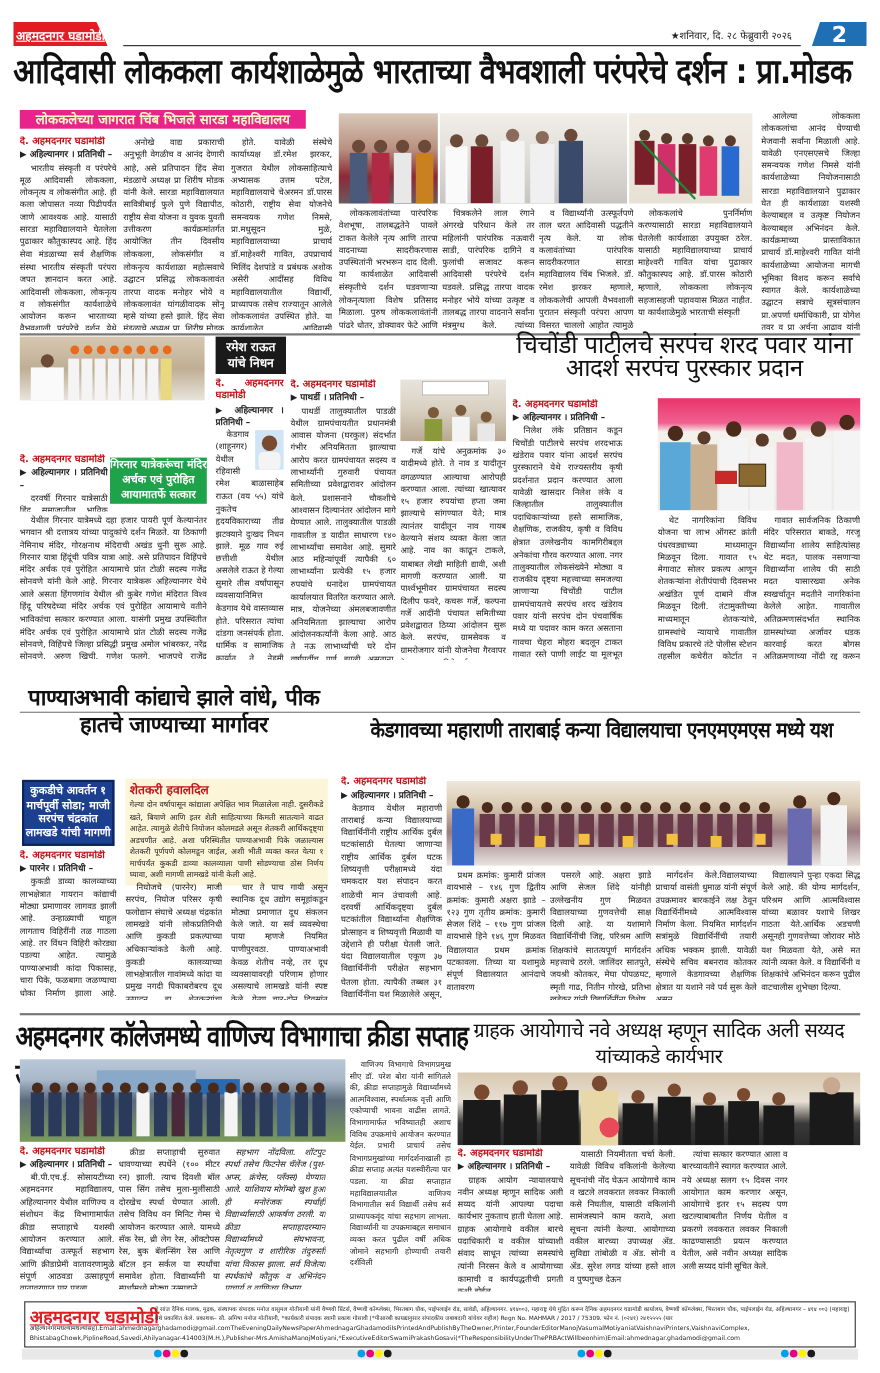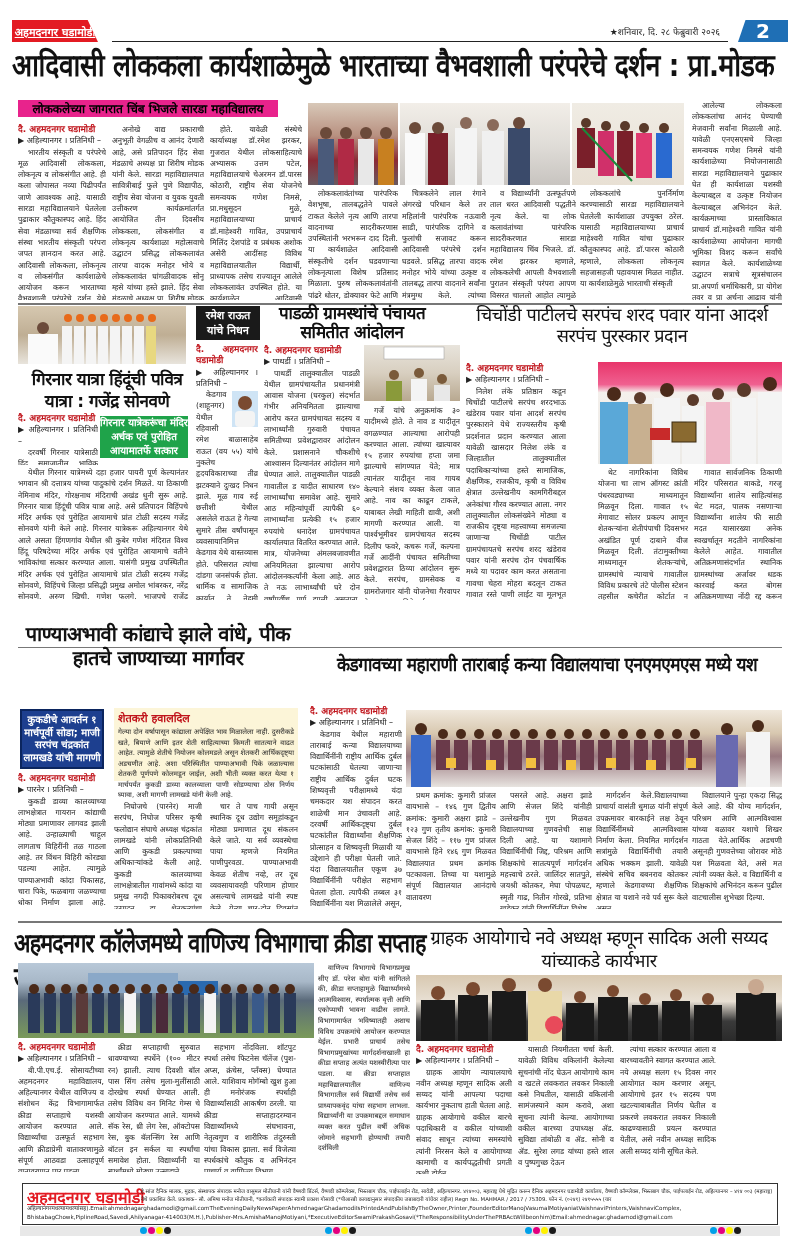--- a/index.html
+++ b/index.html
@@ -9,23 +9,23 @@
   
   .masthead { position: absolute; left: 12px; top: 20px; width: 776px; height: 24px; }
   .brand-tag { position: absolute; left: 0; top: 0; height: 22px; width: 86px; background: #e31b23; color: #fff; font-size: 11px; font-weight: bold; display: flex; align-items: center; justify-content: center; clip-path: polygon(0 0, 88% 0, 100% 100%, 0 100%); text-decoration: underline; }
   .head-rule { position: absolute; left: 100px; right: 60px; top: 21px; height: 1px; background: #222; }
   .date { position: absolute; right: 68px; top: 5px; font-size: 9px; color: #222; }
   .page-num { position: absolute; right: 0; top: 0; width: 50px; height: 22px; background: #1f6fb5; color: #fff; font-weight: bold; font-size: 20px; display: flex; align-items: center; justify-content: center; clip-path: polygon(15% 0, 100% 0, 100% 100%, 0 100%); }
 
   .headline { position: absolute; font-family: "DejaVu Sans", sans-serif; font-weight: bold; color: #111; letter-spacing: -0.5px; line-height: 1.15; }
   .h-xl { font-size: 31px; transform: scaleX(0.85); transform-origin: left top; }
   .h-lg { font-size: 26px; }
-  .subbar { position: absolute; background: #e8238c; color: #000000; font-weight: bold; display: flex; align-items: center; justify-content: center; font-size: 12px; }
+  .subbar { position: absolute; background: #e8238c; color: #fef9c3; font-weight: bold; display: flex; align-items: center; justify-content: center; font-size: 12px; }
   .byline { font-size: 9px; color: #c0141b; font-weight: bold; }
-  .dateline { font-size: 8px; font-weight: normal; }
+  .dateline { font-size: 8px; font-weight: bold; }
   .col { position: absolute; font-size: 7.6px; line-height: 11.3px; text-align: justify; color: #222; overflow: hidden; }
   .col p { text-indent: 10px; }
   .photo { position: absolute; overflow: hidden; }
   .rule-h { position: absolute; height: 2px; background: #777; }
   .box-blue { position: absolute; background: #1d3f8f; color: #fff; font-weight: bold; text-align: center; font-size: 11px; line-height: 15px; display: flex; align-items: center; justify-content: center; border: 2px solid #0b255e; }
   .box-green { position: absolute; background: #1fa34a; color: #fff; font-weight: bold; text-align: center; font-size: 10px; line-height: 14px; display: flex; align-items: center; justify-content: center; }
   .box-black { position: absolute; background: #1a1a1a; color: #fff; font-weight: bold; text-align: center; font-size: 11px; line-height: 15px; display: flex; align-items: center; justify-content: center; }
   .box-cream { position: absolute; background: #fcf5d8; }
 
   
@@ -144,21 +144,20 @@
           <rect x="80" y="20" width="10" height="38"></rect>
           <rect x="92" y="20" width="10" height="38"></rect>
           <rect x="104" y="20" width="10" height="38"></rect>
           <rect x="116" y="20" width="10" height="38"></rect>
           <rect x="128" y="20" width="10" height="38" fill="#e8d880"></rect>
         </g>
         <rect x="10" y="28" width="30" height="30" fill="#fafafa"></rect>
         <circle cx="25" cy="22" r="6" fill="#6b4a3a"></circle>
       </svg>
   </div>
-  <div class="headline h-lg" style="left:22px; top:368px; width:170px; text-align:center; font-size:17px; line-height:22px;">गिरनार यात्रा हिंदूंची पवित्र यात्रा : गजेंद्र सोनवणे</div>
   <div class="col" style="left:18px; top:413px; width:80px; height:52px;">
     <div class="byline">दै. अहमदनगर घडामोडी</div>
     <div class="dateline">▶ अहिल्यानगर । प्रतिनिधी –</div>
     <p>दरवर्षी गिरनार यात्रेसाठी हिंदू समाजातील भाविक मोठ्या संख्येने जात असतात. गुजरात</p>
   </div>
   <div class="box-green" style="left:100px; top:416px; width:88px; height:42px;">गिरनार यात्रेकरूंचा मंदिर अर्चक एवं पुरोहित आयामातर्फे सत्कार</div>
   <div class="col" style="left:18px; top:467px; width:170px; height:132px;">
       <p>येथील गिरनार यात्रेमध्ये दहा हजार पायरी पूर्ण केल्यानंतर भगवान श्री दत्तात्रय यांच्या पादुकांचे दर्शन मिळते. या ठिकाणी नेमिनाथ मंदिर, गोरक्षनाथ मंदिराची अखंड धुनी सुरू आहे. गिरनार यात्रा हिंदूंची पवित्र यात्रा आहे. असे प्रतिपादन विहिंपचे मंदिर अर्चक एवं पुरोहित आयामाचे प्रांत टोळी सदस्य गजेंद्र सोनवणे यांनी केले आहे. गिरनार यात्रेकरू अहिल्यानगर येथे आले असता हिंगणगांव येथील श्री कुबेर गणेश मंदिरात विश्व हिंदू परिषदेच्या मंदिर अर्चक एवं पुरोहित आयामाचे वतीने भाविकांचा सत्कार करण्यात आला. यासंगी प्रमुख उपस्थितीत मंदिर अर्चक एवं पुरोहित आयामाचे प्रांत टोळी सदस्य गजेंद्र सोनवणे, विहिंपचे जिल्हा प्रसिद्धी प्रमुख अमोल भांबरकर, नरेंद्र सोनवणे, अरुण खिची, गणेश फलगे, भाजपचे राजेंद्र मंगलाराम, किसान संघाचे जिल्हा मंत्री रिलेश चिपाडे, जनकल्याण रक्त केंद्राचे जनसंपर्क अधिकारी शरद बळे आदींसह गिरनार यात्रेकरू सुरेंद्र सोनवणे, महेश कुलकर्णी, अमोल भंडारी, सागर रोहोकले, सुनित भळगट, प्रकाश देशमुख, सागर मुळे, विवेक भिडे, तेजस वैद्य, मकरंद भिडे, मनीष भंडारे आदींचा सत्कार करण्यात आला.</p>
     </div>
 
@@ -168,42 +167,41 @@
     <div class="dateline">▶ अहिल्यानगर । प्रतिनिधी –</div>
     <div class="photo" style="position:relative; float:right; width:26px; height:36px; margin:2px 0 2px 3px; background:#cfe4f5;">
       <svg width="26" height="36">
           <circle cx="13" cy="12" r="7" fill="#7a4a30"></circle>
           <rect x="3" y="20" width="20" height="16" rx="4" fill="#f4f4f4"></rect>
         </svg>
     </div>
     <p>केडगाव (शाहूनगर) येथील रहिवासी रमेश बाळासाहेब राऊत (वय ५५) यांचे नुकतेच हृदयविकाराच्या तीव्र झटक्याने दुःखद निधन झाले. मूळ गाव रुई छत्तीशी येथील असलेले राऊत हे गेल्या सुमारे तीस वर्षांपासून व्यवसायानिमित्त केडगाव येथे वास्तव्यास होते. परिसरात त्यांचा दांडगा जनसंपर्क होता. धार्मिक व सामाजिक कार्यात ते नेहमी सक्रिय सहभाग घेत असत. त्यांच्या पश्चात भाऊ, पत्नी, मुलगी, जावई, नातवंडे असा परिवार आहे. त्यांच्या निधनाने परिसरात हळहळ व्यक्त होत आहे.</p>
   </div>
 
-  <div class="headline" style="left:262px; top:304px; width:180px; text-align:center; font-size:17px; line-height:19px;">पाडळी ग्रामस्थांचे पंचायत समितीत आंदोलन</div>
   <div class="col" style="left:264px; top:345px; width:96px; height:255px;">
     <div class="byline">दै. अहमदनगर घडामोडी</div>
     <div class="dateline">▶ पाथर्डी । प्रतिनिधी –</div>
     <p>पाथर्डी तालुक्यातील पाडळी येथील ग्रामपंचायतीत प्रधानमंत्री आवास योजना (घरकुल) संदर्भात गंभीर अनियमितता झाल्याचा आरोप करत ग्रामपंचायत सदस्य व लाभार्थ्यांनी गुरुवारी पंचायत समितीच्या प्रवेशद्वारावर आंदोलन केले. प्रशासनाने चौकशीचे आश्वासन दिल्यानंतर आंदोलन मागे घेण्यात आले. तालुक्यातील पाडळी गावातील ड यादीत साधारण १४० लाभार्थ्यांचा समावेश आहे. सुमारे आठ महिन्यांपूर्वी त्यापैकी ६० लाभार्थ्यांना प्रत्येकी १५ हजार रुपयांचे धनादेश ग्रामपंचायत कार्यालयात वितरित करण्यात आले. मात्र, योजनेच्या अंमलबजावणीत अनियमितता झाल्याचा आरोप आंदोलनकर्त्यांनी केला आहे. आठ ते नऊ लाभार्थ्यांची घरे दोन वर्षांपूर्वीच पूर्ण झाली असताना, संगनमत करून त्यांना घरकुल योजनेचे तीन हप्ते काढून देण्यात आले. त्यासाठी संबंधित लाभार्थ्यांकडून २० ते २५ हजार रुपये घेण्यात आल्याचा आरोप सरपंच व ग्रामसेवकांवर करण्यात आला आहे. पूर्ण बांधकाम झालेल्या घरांवर योजनेचा लाभ देणे हा नियमबाह्य प्रकार असल्याचा दावा आंदोलनकर्त्यांनी केला. तसेच, पाडळी येथील कचरू मारुती</p>
   </div>
   <div class="photo" style="left:364px; top:345px; width:96px; height:56px; background:linear-gradient(180deg,#e8e4dc 0%,#d8cfc0 50%,#b8a890 100%);">
     <svg width="96" height="56">
         <rect x="20" y="2" width="60" height="12" fill="#fff" stroke="#999" stroke-width="0.5"></rect>
         <circle cx="30" cy="30" r="5" fill="#7a5a3a"></circle>
         <rect x="22" y="36" width="16" height="20" fill="#8a9a3a"></rect>
         <circle cx="55" cy="28" r="5" fill="#7a5a3a"></circle>
         <rect x="47" y="34" width="16" height="22" fill="#f4f4f4"></rect>
         <circle cx="78" cy="34" r="5" fill="#7a5a3a"></circle>
         <rect x="70" y="40" width="16" height="16" fill="#e8e8e8"></rect>
       </svg>
   </div>
   <div class="col" style="left:364px; top:405px; width:96px; height:195px;">
       <p>गर्जे यांचे अनुक्रमांक ३० यादीमध्ये होते. ते नाव ड यादीतून वगळण्यात आल्याचा आरोपही करण्यात आला. त्यांच्या खात्यावर १५ हजार रुपयांचा हप्ता जमा झाल्याचे सांगण्यात येते; मात्र त्यानंतर यादीतून नाव गायब केल्याने संशय व्यक्त केला जात आहे. नाव का काढून टाकले, याबाबत लेखी माहिती द्यावी, अशी मागणी करण्यात आली. या पार्श्वभूमीवर ग्रामपंचायत सदस्य दिलीप फवरे, कचरू गर्जे, कल्पना गर्जे आदींनी पंचायत समितीच्या प्रवेशद्वारात ठिय्या आंदोलन सुरू केले. सरपंच, ग्रामसेवक व ग्रामरोजगार यांनी योजनेचा गैरवापर केल्याच्या निषेधार्थ आमरण उपोषणाची भूमिकाही जाहीर करण्यात आली होती. प्रशासनाकडून या प्रकरणाची सखोल चौकशी करण्यात येईल, तसेच संबंधित कागदपत्रांची पडताळणी करून आवश्यक ती कारवाई केली जाईल, असे आश्वासन देण्यात आले. त्यानंतर आंदोलन मागे घेण्यात आले.</p>
     </div>
 
-  <div class="headline" style="left:462px; top:304px; width:320px; text-align:center; font-size:18px; line-height:21px; font-weight:normal;">चिचोंडी पाटीलचे सरपंच शरद पवार यांना आदर्श सरपंच पुरस्कार प्रदान</div>
+  <div class="headline" style="left:462px; top:304px; width:320px; text-align:center; font-size:22px; line-height:21px; font-weight:normal;">चिचोंडी पाटीलचे सरपंच शरद पवार यांना आदर्श सरपंच पुरस्कार प्रदान</div>
   <div class="col" style="left:466px; top:363px; width:100px; height:237px;">
     <div class="byline">दै. अहमदनगर घडामोडी</div>
     <div class="dateline">▶ अहिल्यानगर । प्रतिनिधी –</div>
     <p>निलेश लंके प्रतिष्ठान कडून चिचोंडी पाटीलचे सरपंच शरदभाऊ खंडेराव पवार यांना आदर्श सरपंच पुरस्काराने येथे राज्यस्तरीय कृषी प्रदर्शनात प्रदान करण्यात आला यावेळी खासदार निलेश लंके व जिल्हातील तालुक्यातील पदाधिकाऱ्यांच्या हस्ते सामाजिक, शैक्षणिक, राजकीय, कृषी व विविध क्षेत्रात उल्लेखनीय कामगिरीबद्दल अनेकांचा गौरव करण्यात आला. नगर तालुक्यातील लोकसंख्येने मोठ्या व राजकीय दृष्ट्या महत्त्वाच्या समजल्या जाणाऱ्या चिचोंडी पाटील ग्रामपंचायतचे सरपंच शरद खंडेराव पवार यांनी सरपंच दोन पंचवार्षिक मध्ये या पदावर काम करत असताना गावचा चेहरा मोहरा बदलून टाकत गावात रस्ते पाणी लाईट या मूलभूत गरजांसह नागरिकांना लागणाऱ्या सर्वांगीण विकास साधत आरोग्य विभाग, कृषी विभाग, वनविभाग, महसूल विभाग, यांच्या</p>
   </div>
   <div class="photo" style="left:598px; top:362px; width:184px; height:102px; background:linear-gradient(180deg,#e8356a 0%,#f06090 22%,#f4f0ec 30%,#eceae6 100%);">
     <svg width="184" height="102">
         <rect x="2" y="40" width="28" height="62" fill="#5aa8d8"></rect>
         <rect x="30" y="42" width="24" height="60" fill="#c8b090"></rect>
         <rect x="56" y="36" width="26" height="66" fill="#f4f4f4"></rect>
@@ -226,21 +224,21 @@
       <p>थेट नागरिकांना विविध योजना चा लाभ ऑगस्ट क्रांती पंधरवड्याच्या माध्यमातून मिळवून दिला. गावात १५ मेगावाट सोलर प्रकल्प आणून शेतकऱ्यांना शेतीपंपाची दिवसभर अखंडित पूर्ण दाबाने वीज मिळवून दिली. तंटामुक्तीच्या माध्यमातून शेतकऱ्यांचे, ग्रामस्थांचे न्यायाचे गावातील विविध प्रकारचे तंटे पोलीस स्टेशन तहसील कचेरीत कोर्टात न पाठवता थेट शेतकऱ्यांच्या बांधावरच मिटवलेले आहेत, सरपंचांनी स्वखर्चातून आरोग्य आपत्कालीन व्यवस्थेसाठी ॲम्बुलन्स, स्वर्गरथ, दशक्रिया विधीसाठी प्रवचन ओटा शेड,</p>
     </div>
   <div class="col" style="left:694px; top:467px; width:88px; height:133px;">
       <p>गावात सार्वजनिक ठिकाणी मंदिर परिसरात बाकडे, गरजू विद्यार्थ्यांना शालेय साहित्यांसह थेट मदत, पालक नसणाऱ्या विद्यार्थ्यांना शालेय फी साठी मदत यासारख्या अनेक स्वखर्चातून मदतीने नागरिकांना केलेले आहेत. गावातील अतिक्रमणासंदर्भात स्थानिक ग्रामस्थांच्या अर्जावर धडक कारवाई करत बोगस अतिक्रमणाच्या नोंदी रद्द करून थेट अनेक वर्षाचे रस्त्यावरील चौकातील अतिक्रमण काढून नागरिकांचे रस्ते खुले करून दिलेले आहेत व काही अतिक्रमणधारक कायदेशीर कारवाई चालू ठेवलेली आहे.</p>
     </div>
 
   <div class="rule-h" style="left:18px; top:647px; width:764px; height:1px;"></div>
 
   <div class="headline" style="left:18px; top:622px; width:280px; text-align:center; font-size:20px; line-height:24px; font-weight:900; color:#111;">पाण्याअभावी कांद्याचे झाले वांधे, पीक हातचे जाण्याच्या मार्गावर</div>
   <div class="box-blue" style="left:20px; top:709px; width:84px; height:60px; font-size:10px; line-height:12.5px;">कुकडीचे आवर्तन १ मार्चपूर्वी सोडा; माजी सरपंच चंद्रकांत लामखडे यांची मागणी</div>
-  <div class="box-cream" style="left:114px; top:708px; width:184px; height:73px;">
+  <div class="box-cream" style="left:114px; top:708px; width:184px; height:97px;">
     <div style="font-size:11px; font-weight:bold; color:#c0141b; padding:2px 4px;">शेतकरी हवालदिल</div>
     <div class="col" style="position:relative; left:0; top:0; width:184px; padding:0 4px; font-size:7px; line-height:10.5px;">गेल्या दोन वर्षापासून कांद्याला अपेक्षित भाव मिळालेला नाही. दुसरीकडे खते, बियाणे आणि इतर शेती साहित्याच्या किमती सातत्याने वाढत आहेत. त्यामुळे शेतीचे नियोजन कोलमडले असून शेतकरी आर्थिकदृष्ट्या अडचणीत आहे. अशा परिस्थितीत पाण्याअभावी पिके जळाल्यास शेतकरी पूर्णपणे कोलमडून जाईल, अशी भीती व्यक्त करत येत्या १ मार्चपर्यंत कुकडी डाव्या कालव्याला पाणी सोडण्याचा ठोस निर्णय घ्यावा, अशी मागणी लामखडे यांनी केली आहे.</div>
   </div>
   <div class="col" style="left:18px; top:773px; width:88px; height:135px;">
     <div class="byline">दै. अहमदनगर घडामोडी</div>
     <div class="dateline">▶ पारनेर । प्रतिनिधी –</div>
     <p>कुकडी डाव्या कालव्याच्या लाभक्षेत्रात गायरान कांद्याची मोठ्या प्रमाणावर लागवड झाली आहे. उन्हाळ्याची चाहूल लागताच विहिरींनी तळ गाठला आहे. तर विंधन विहिरी कोरड्या पडल्या आहेत. त्यामुळे पाण्याअभावी कांदा पिकासह, चारा पिके, फळबागा जळण्याचा धोका निर्माण झाला आहे. त्यामुळे १ मार्च पूर्वी कुकडी प्रकल्पाच्या डाव्या कालव्यातून आवर्तन सोडण्यात यावे अशी मागणी</p>
   </div>
   <div class="col" style="left:114px; top:801px; width:88px; height:108px;">
       <p>निघोजचे (पारनेर) माजी सरपंच, निघोज परिसर कृषी फलोद्यान संघाचे अध्यक्ष चंद्रकांत लामखडे यांनी लोकप्रतिनिधी आणि कुकडी प्रकल्पाच्या अधिकाऱ्यांकडे केली आहे. कुकडी कालव्याच्या लाभक्षेत्रातील गावांमध्ये कांदा या प्रमुख नगदी पिकाबरोबरच दूध उत्पादन हा शेतकऱ्यांचा महत्त्वाचा जोडधंदा आहे. बहुतांश शेतकऱ्यांकडे</p>
@@ -372,21 +370,21 @@
       <p>वाणिज्य विभागाचे विभागप्रमुख सीए डॉ. परेश बोरा यांनी सांगितले की, क्रीडा सप्ताहामुळे विद्यार्थ्यांमध्ये आत्मविश्वास, स्पर्धात्मक वृत्ती आणि एकोप्याची भावना वाढीस लागते. विभागामार्फत भविष्यातही अशाच विविध उपक्रमांचे आयोजन करण्यात येईल. प्रभारी प्राचार्य तसेच विभागप्रमुखांच्या मार्गदर्शनाखाली हा क्रीडा सप्ताह अत्यंत यशस्वीरीत्या पार पडला. या क्रीडा सप्ताहात महाविद्यालयातील वाणिज्य विभागातील सर्व विद्यार्थी तसेच सर्व प्राध्यापकवृंद यांचा सहभाग लाभला. विद्यार्थ्यांनी या उपक्रमाबद्दल समाधान व्यक्त करत पुढील वर्षी अधिक जोमाने सहभागी होण्याची तयारी दर्शविली</p>
     </div>
   <div class="col" style="left:18px; top:1042px; width:86px; height:130px;">
     <div class="byline">दै. अहमदनगर घडामोडी</div>
     <div class="dateline">▶ अहिल्यानगर । प्रतिनिधी –</div>
     <p>बी.पी.एच.ई. सोसायटीच्या अहमदनगर महाविद्यालय, अहिल्यानगर येथील वाणिज्य व संशोधन केंद्र विभागामार्फत क्रीडा सप्ताहाचे यशस्वी आयोजन करण्यात आले. विद्यार्थ्यांचा उत्स्फूर्त सहभाग आणि क्रीडाप्रेमी वातावरणामुळे संपूर्ण आठवडा उत्साहपूर्ण वातावरणात पार पडला.</p>
   </div>
   <div class="col" style="left:108px; top:1042px; width:92px; height:130px;">
       <p>क्रीडा सप्ताहाची सुरुवात धावण्याच्या स्पर्धेने (१०० मीटर रन) झाली. त्याच दिवशी बॉल पास सिंग तसेच मुला-मुलींसाठी दोरखेच स्पर्धा घेण्यात आली. तसेच विविध वन मिनिट गेम्स चे आयोजन करण्यात आले. यामध्ये सॅक रेस, थ्री लेग रेस, ऑक्टोपस रेस, बुक बॅलन्सिंग रेस आणि बॉटल इन सर्कल या स्पर्धांचा समावेश होता. विद्यार्थ्यांनी या स्पर्धांमध्ये मोठ्या उत्साहाने</p>
     </div>
-  <div class="col" style="left:204px; top:1042px; width:92px; height:130px;">
+  <div class="col" style="left:204px; top:1042px; width:92px; height:130px;font-style:italic;">
       <p>सहभाग नोंदविला. शॉटपुट स्पर्धा तसेच फिटनेस चॅलेंज (पुश-अप्स, क्रंचेस, प्लँक्स) घेण्यात आले. याशिवाय मोगॅम्बो खुश हुआ ही मनोरंजक स्पर्धाही विद्यार्थ्यांसाठी आकर्षण ठरली. या क्रीडा सप्ताहादरम्यान विद्यार्थ्यांमध्ये संघभावना, नेतृत्वगुण व शारीरिक तंदुरुस्ती यांचा विकास झाला. सर्व विजेत्या स्पर्धकांचे कौतुक व अभिनंदन प्राचार्य व वाणिज्य विभाग</p>
     </div>
   <div class="col" style="left:300px; top:1042px; width:10px; height:0;"></div>
   <div class="col" style="left:318px; top:1173px; width:0; height:0;"></div>
 
   <div class="headline" style="left:416px; top:926px; width:366px; text-align:center; font-size:18px; line-height:23px; font-weight:normal;">ग्राहक आयोगाचे नवे अध्यक्ष म्हणून सादिक अली सय्यद यांच्याकडे कार्यभार</div>
   <div class="photo" style="left:416px; top:975px; width:366px; height:66px; background:linear-gradient(180deg,#d8c8b0 0%,#e8e0d4 40%,#3a3a3a 70%,#2a2a2a 100%);">
     <svg width="366" height="66">
         <g fill="#1a1a1a">
           <rect x="5" y="25" width="34" height="41"></rect>

